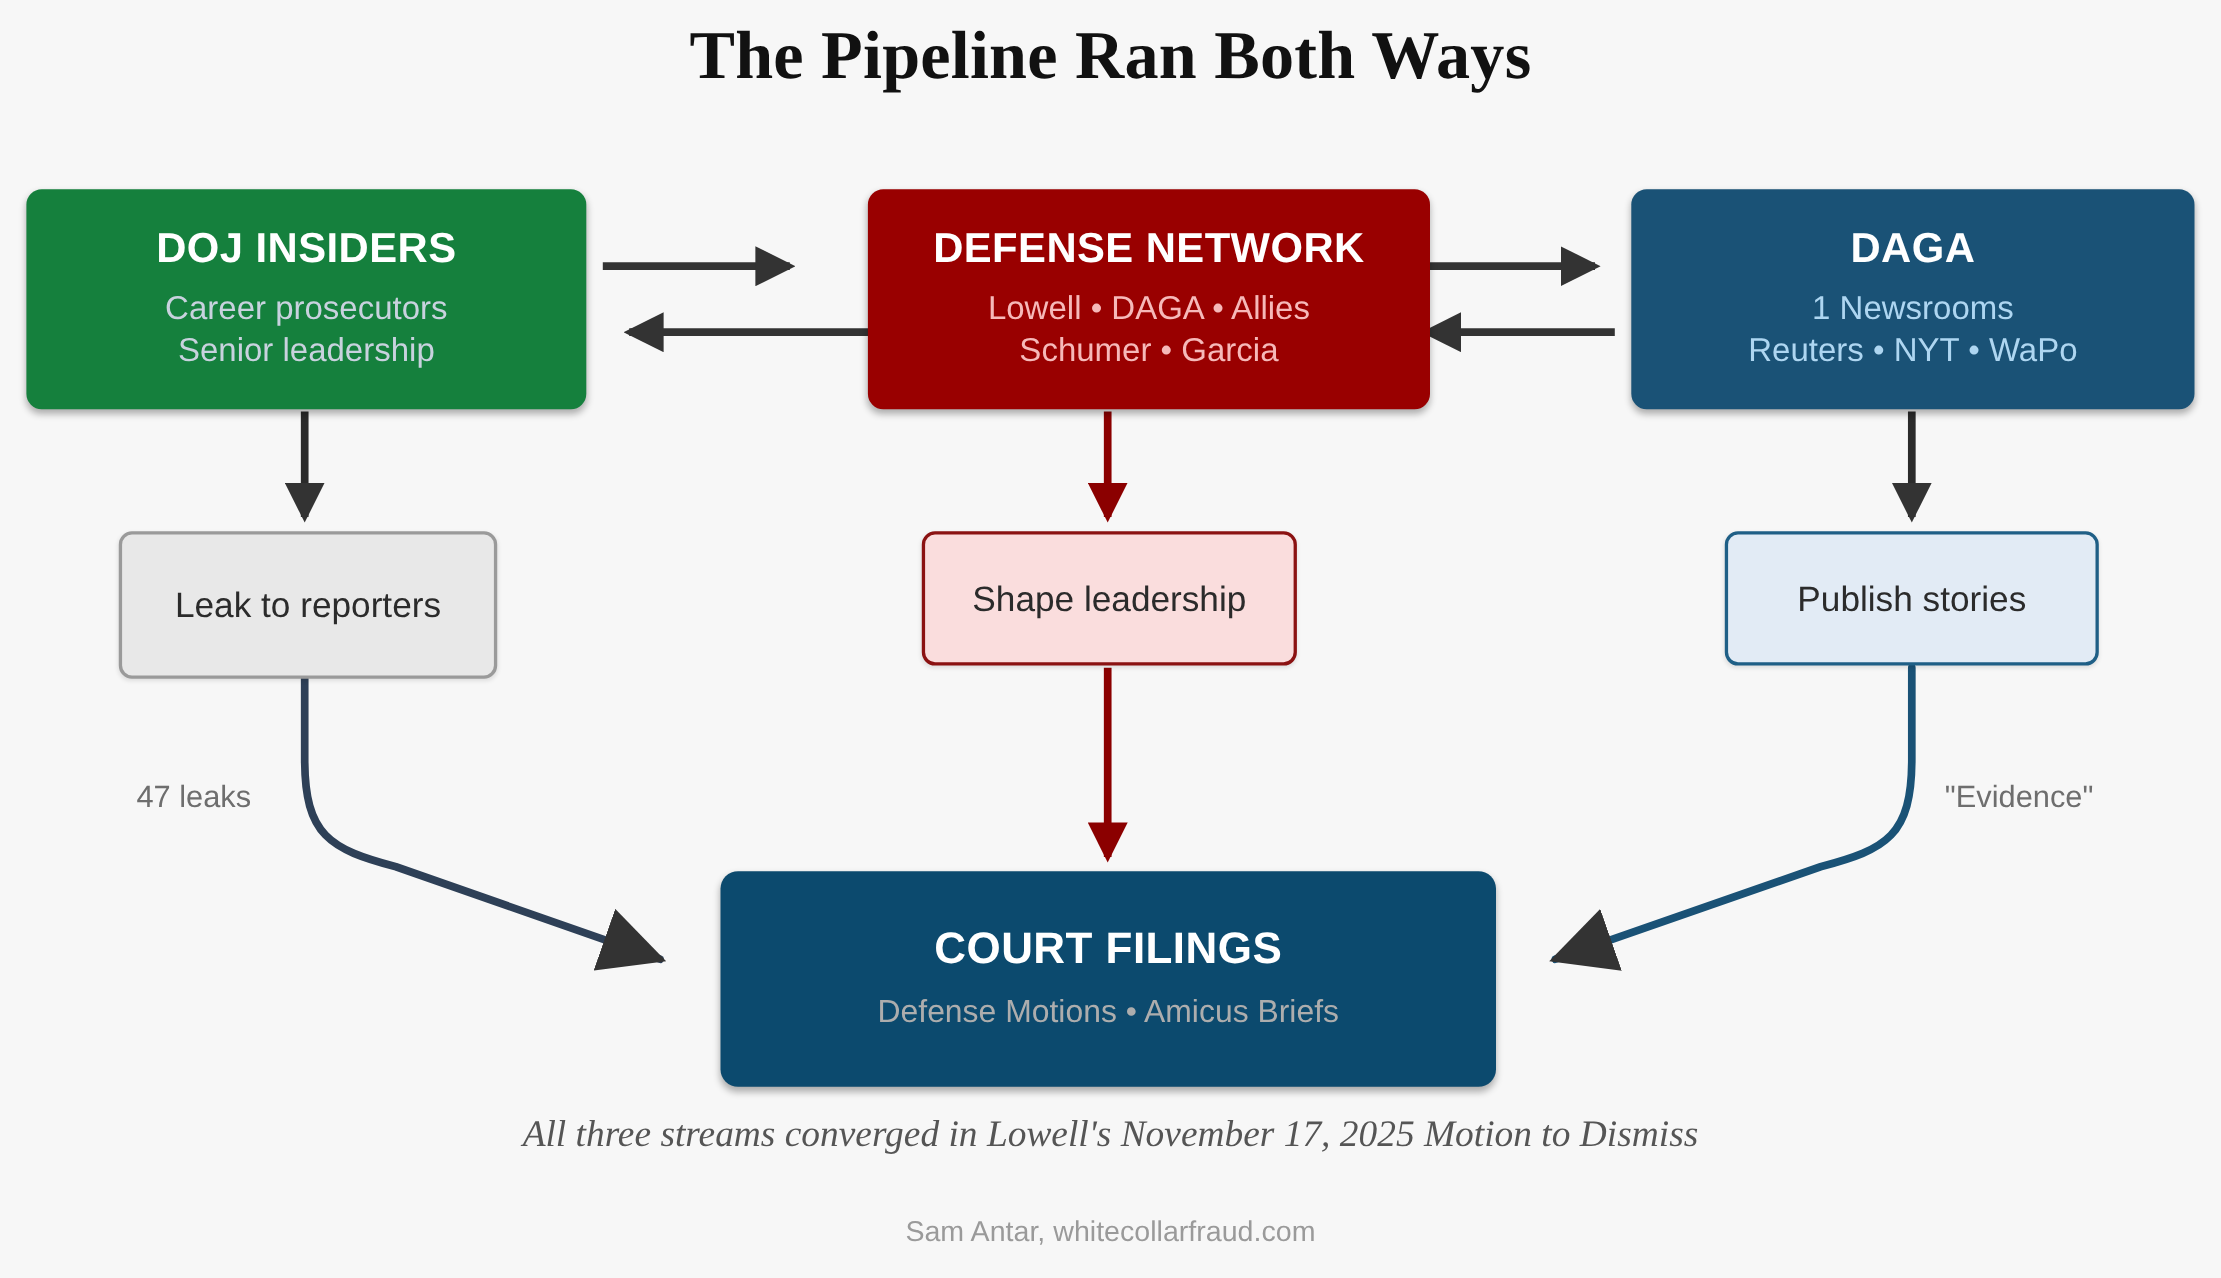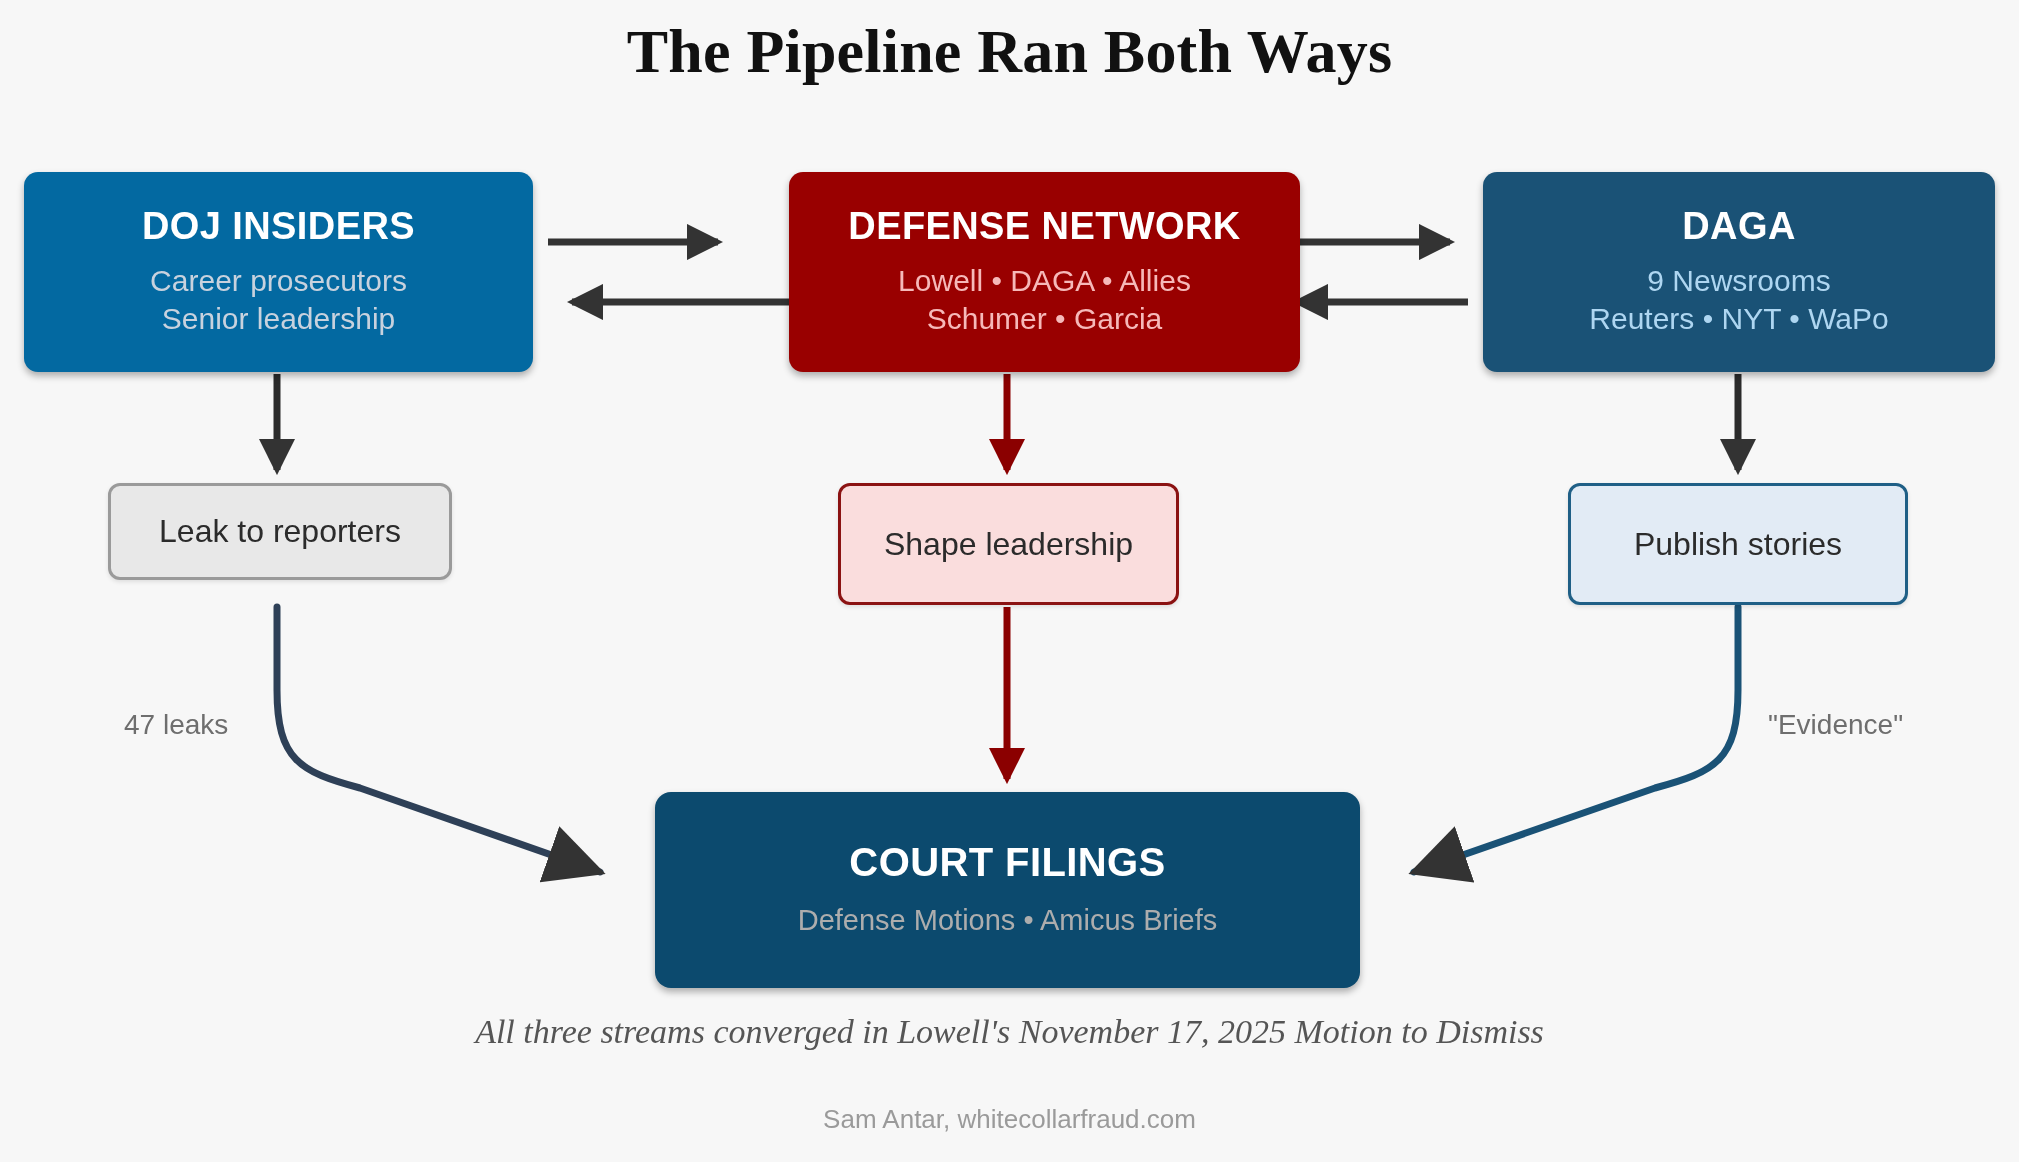--- a/index.html
+++ b/index.html
@@ -81,42 +81,42 @@
     border-style: solid;
     border-radius: 12px;
     font-size: 32px;
     color: #2b2b2b;
     box-shadow: 0 2px 4px rgba(0,0,0,0.10);
   }
 
   
   #node-doj {
     left: 24px;  top: 172px;  width: 509px;  height: 200px;
-    background: #0369a1;
+    background: #15803d;
   }
   #node-doj .n-title { color: #ffffff; }
   #node-doj .n-sub   { color: #c8d2de; }
 
   #node-defense {
     left: 750px; top: 172px;  width: 511px;  height: 200px;
     background: #990000;
     margin-left: 39px;
   }
   #node-defense .n-title { color: #ffffff; }
   #node-defense .n-sub   { color: #f6b9b9; }
 
   #node-media {
     left: 1483px; top: 172px; width: 512px;  height: 200px;
     background: #1a5276;
   }
   #node-media .n-title { color: #ffffff; }
   #node-media .n-sub   { color: #aed6f1; }
 
   #node-leak {
-    left: 108px;  top: 483px; width: 344px; height: 97px;
+    left: 108px;  top: 483px; width: 344px; height: 134px;
     background: #e8e8e8; border-color: #9a9a9a;
   }
   #node-shape {
     left: 838px;  top: 483px; width: 341px; height: 122px;
     background: #fadddd; border-color: #8b1212;
   }
   #node-publish {
     left: 1568px; top: 483px; width: 340px; height: 122px;
     background: #e2ebf5; border-color: #1f5f86;
   }
@@ -212,21 +212,21 @@
     <div class="n-title">DEFENSE NETWORK</div>
     <div class="n-sub">
       <div>Lowell • DAGA • Allies</div>
       <div>Schumer • Garcia</div>
     </div>
   </div>
 
   <div class="node node-major" id="node-media">
     <div class="n-title">DAGA</div>
     <div class="n-sub">
-      <div>9 Newsrooms</div>
+      <div>1 Newsrooms</div>
       <div>Reuters • NYT • WaPo</div>
     </div>
   </div>
 
   <div class="node node-minor" id="node-leak">
     <div>Leak to reporters</div>
   </div>
 
   <div class="node node-minor" id="node-shape">
     <div>Shape leadership</div>

